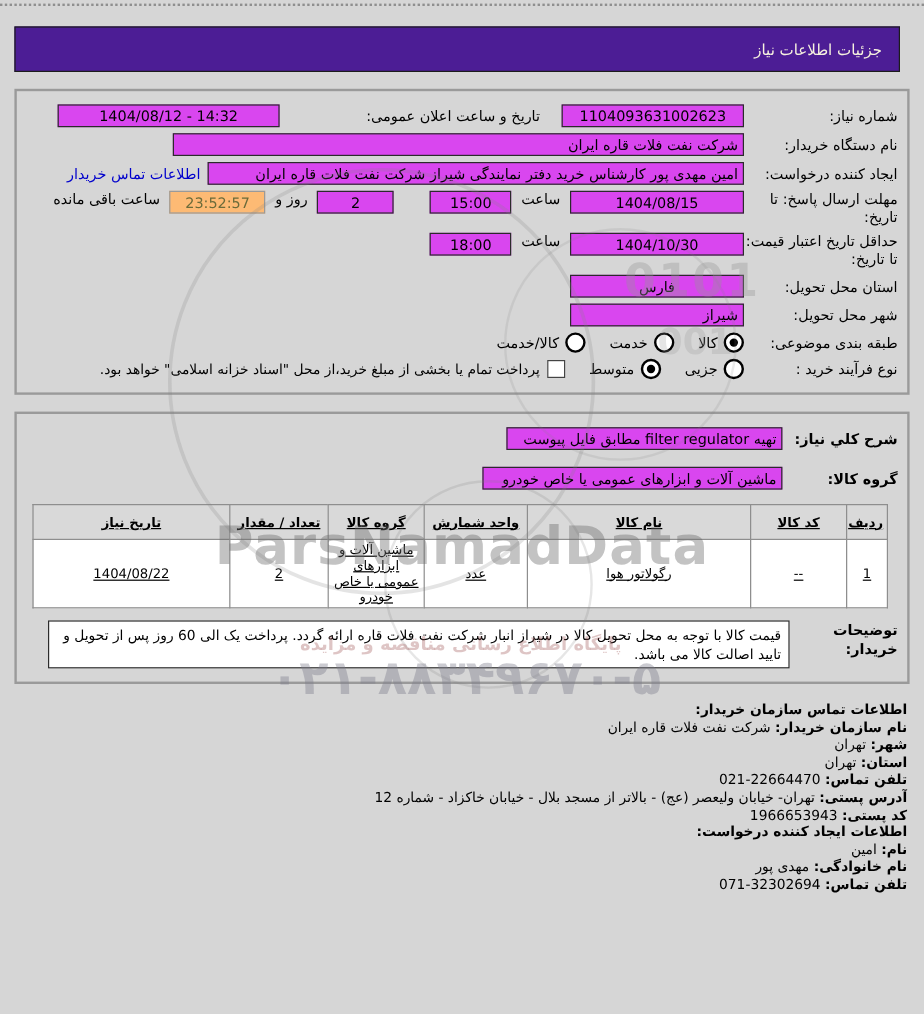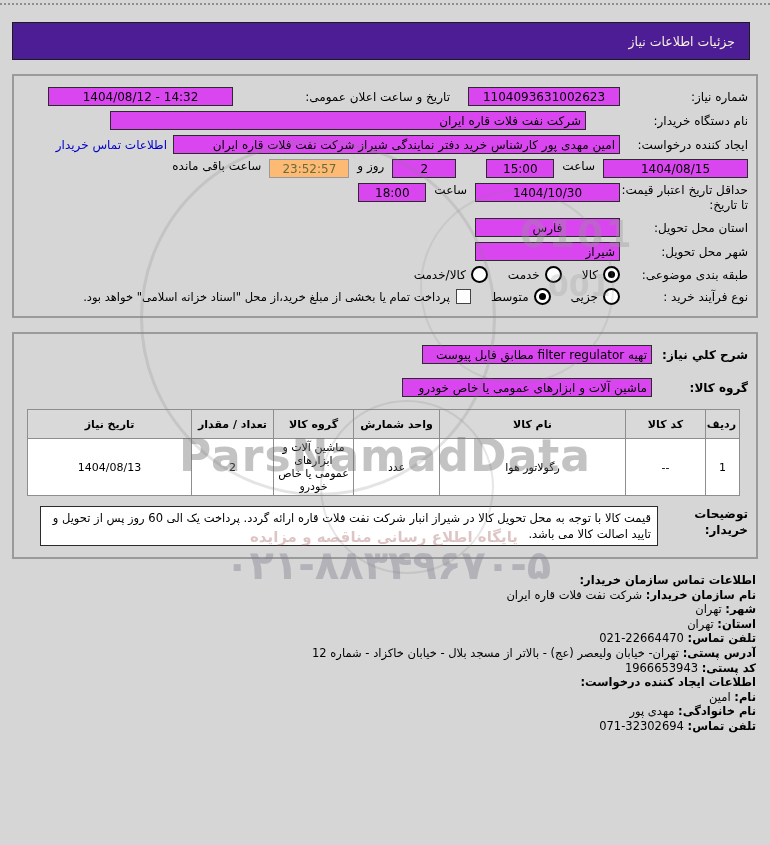--- a/index.html
+++ b/index.html
@@ -37,21 +37,21 @@
     display:inline-block;flex-shrink:0;margin-left:5px;box-sizing:content-box;
   }
   .radio.checked::after{content:'';display:block;width:7px;height:7px;background:#000;border-radius:50%;margin:3px auto;}
   .checkbox{
     width:13px;height:13px;border:1px solid #444;background:#fff;display:inline-block;
     flex-shrink:0;margin-left:6px;
   }
   .opt{display:flex;align-items:center;margin-right:20px;}
   .heading-b{font-weight:bold;font-size:12.5px;margin:10px 0 4px 0;}
   table.goods{border-collapse:collapse;width:712px;margin:12px 8px 4px 8px;table-layout:fixed;}
-  table.goods th,table.goods td{border:1px solid #8e8e8e;font-size:11px;padding:2px 3px;text-align:center;}
+  table.goods th,table.goods td{border:1px solid #8e8e8e;font-size:11px;padding:2px 3px;text-align:center;text-decoration:underline;}
   table.goods th{background:#d9d9d9;font-weight:bold;height:24px;}
   table.goods td{background:#fff;height:44px;}
   .notes-box{
     background:#fff;border:1px solid #2b2b2b;width:618px;min-height:40px;
     padding:3px 6px;font-size:11.5px;line-height:16px;text-align:right;box-sizing:border-box;
   }
   .contact{margin:14px 14px 0 14px;font-size:11.5px;line-height:14.6px;}
   .contact .b{font-weight:bold;}
   .contact div{white-space:nowrap;overflow:hidden;}
   
@@ -77,31 +77,32 @@
 <div class="box">
 
   <div class="frow">
     <span class="lbl w128">شماره نیاز:</span>
     <div class="field center" style="width:152px;">1104093631002623</div>
     <span class="lbl gap18" style="width:205px;">تاریخ و ساعت اعلان عمومی:</span>
     <div class="field center gap12" style="width:185px;">14:32 - 1404/08/12</div>
   </div>
 
   <div class="frow">
-    <span class="lbl" style="width:128px;padding-left:34px;">نام دستگاه خریدار:</span>
+    <span class="lbl" style="width:128px;">نام دستگاه خریدار:</span>
     <div class="field" style="width:476px;">شرکت نفت فلات قاره ایران</div>
   </div>
 
   <div class="frow">
     <span class="lbl" style="width:128px;">ایجاد کننده درخواست:</span>
     <div class="field" style="width:447px;">امین مهدی پور کارشناس خرید دفتر نمایندگی شیراز شرکت نفت فلات قاره ایران</div>
     <span class="link">اطلاعات تماس خریدار</span>
   </div>
 
   <div class="frow top">
+    <span class="lbl w128" style="line-height:15px;">مهلت ارسال پاسخ: تا تاریخ:</span>
     <div class="field center" style="width:145px;">1404/08/15</div>
     <span class="lbl gap8">ساعت</span>
     <div class="field center gap8" style="width:68px;">15:00</div>
     <div class="field center gap30" style="width:64px;">2</div>
     <span class="lbl gap8">روز و</span>
     <div class="field countdown gap8" style="width:80px;">23:52:57</div>
     <span class="lbl gap8">ساعت باقی مانده</span>
   </div>
 
   <div class="frow top">
@@ -189,21 +190,21 @@
       </tr>
     </thead>
     <tbody>
       <tr>
         <td>1</td>
         <td>--</td>
         <td>رگولاتور هوا</td>
         <td>عدد</td>
         <td>ماشین آلات و ابزارهای عمومی یا خاص خودرو</td>
         <td>2</td>
-        <td>1404/08/13</td>
+        <td>1404/08/22</td>
       </tr>
     </tbody>
   </table>
 
   <div class="frow top" style="margin-top:10px;">
     <span class="lbl b w90" style="line-height:16px;">توضیحات خریدار:</span>
     <div class="notes-box">قیمت کالا با توجه به محل تحویل کالا در شیراز انبار شرکت نفت فلات قاره ارائه گردد. پرداخت یک الی 60 روز پس از تحویل و تایید اصالت کالا می باشد.</div>
   </div>
 </div>
 

